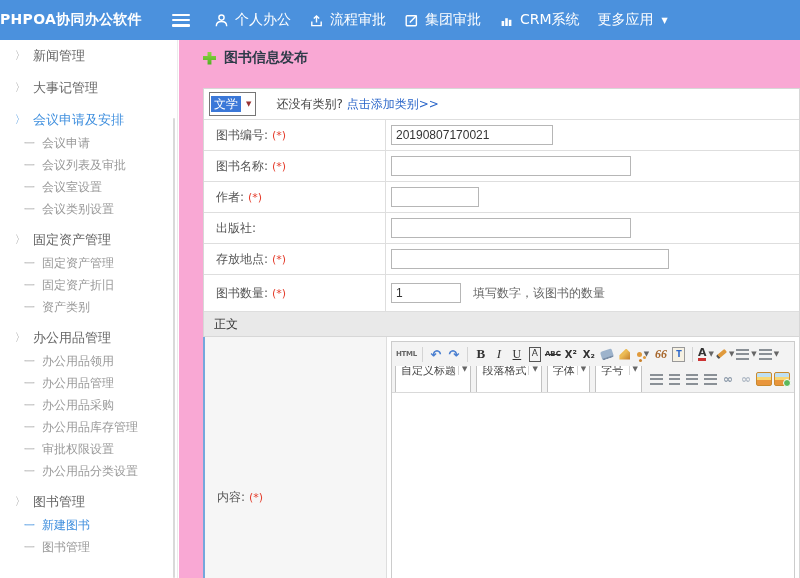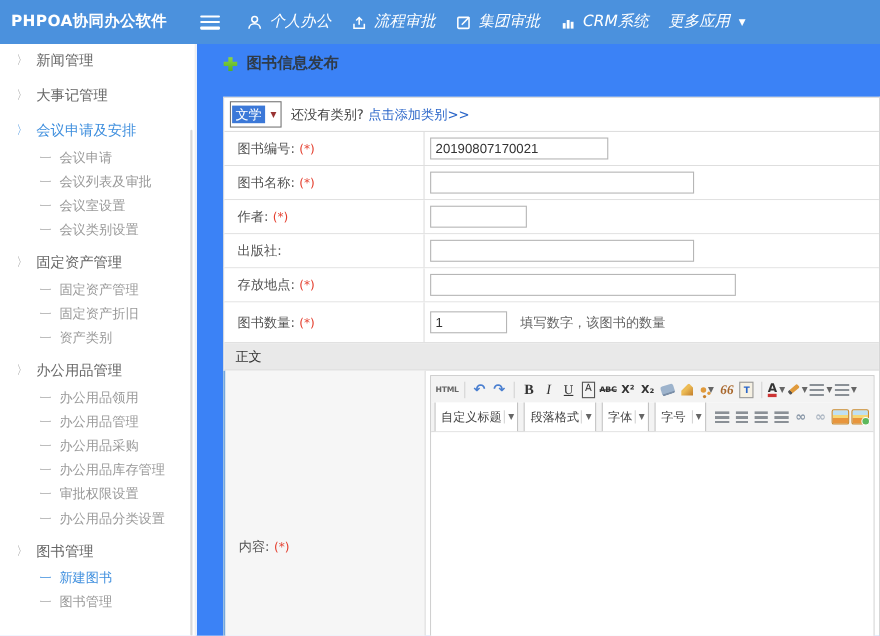--- a/index.html
+++ b/index.html
@@ -2,65 +2,65 @@
 <html><head>
 <meta charset="utf-8">
 <style>
   html,body{margin:0;padding:0;}
   body{width:800px;height:578px;overflow:hidden;position:relative;background:#fff;
        font-family:"DejaVu Sans","Liberation Sans",sans-serif;-webkit-font-smoothing:antialiased;}
 
   
   .topbar{position:absolute;top:0;left:0;width:800px;height:40px;background:#4b91dd;
           display:flex;align-items:center;color:#fff;z-index:5;}
-  .logo{padding-left:10px;width:160px;font-size:14px;font-weight:bold;letter-spacing:.3px;}
+  .logo{width:160px;font-size:14px;font-weight:bold;letter-spacing:.3px;}
   .hamburger{margin-left:12px;width:18px;height:13px;display:flex;flex-direction:column;
              justify-content:space-between;cursor:pointer;}
   .hamburger i{display:block;height:2.5px;background:#fff;border-radius:1px;}
   .topnav{display:flex;margin-left:24px;align-items:center;}
-  .nav-item{display:flex;align-items:center;margin-right:18px;font-size:14px;cursor:pointer;white-space:nowrap;font-style:italic;}
+  .nav-item{display:flex;align-items:center;margin-right:18px;font-size:14px;cursor:pointer;white-space:nowrap;}
   .nav-item svg{margin-right:6px;}
   .nav-caret{font-size:8px;margin-left:8px;}
 
   
   .sidebar{position:absolute;top:40px;left:0;width:178px;bottom:0;background:#fff;
            border-right:1px solid #ececec;padding-top:4px;box-sizing:border-box;}
   .group{margin-top:0;}
   .group + .group{margin-top:8px;}
   .group-header{height:24px;line-height:24px;padding-left:15px;font-size:13px;color:#666;cursor:pointer;
                 display:flex;align-items:center;white-space:nowrap;}
   .group-header .chev{font-size:10px;color:#999;margin-right:8px;transform:scaleY(1.1);}
   .group-header.active, .group-header.active .chev{color:#3f8fde;}
-  .sub-item{height:22px;line-height:22px;padding-left:36px;font-size:12px;color:#999;cursor:pointer;white-space:nowrap;}
+  .sub-item{height:22px;line-height:22px;padding-left:24px;font-size:12px;color:#999;cursor:pointer;white-space:nowrap;}
   .sub-item .dash{margin-right:7px;color:#aaa;font-size:11px;}
   .sub-item.active, .sub-item.active .dash{color:#3f8fde;}
   .sb-scroll{position:absolute;right:2px;top:78px;bottom:0;width:2px;background:#d9d9d9;border-radius:1px;}
 
   
-  .main{position:absolute;top:40px;left:179px;right:0;bottom:0;background:#3b82f6;overflow:hidden;}
+  .main{position:absolute;top:40px;left:179px;right:0;bottom:0;background:#f9a8d4;overflow:hidden;}
   .page-title{position:absolute;left:24px;top:9px;display:flex;align-items:center;}
   .plus-icon{width:13px;height:13px;margin-right:8px;
              background:linear-gradient(#8ed640,#4fae23);
              clip-path:polygon(35% 0,65% 0,65% 35%,100% 35%,100% 65%,65% 65%,65% 100%,35% 100%,35% 65%,0 65%,0 35%,35% 35%);}
   .title-text{font-size:14px;font-weight:bold;color:#2f3b49;}
 
   
   .form-table{position:absolute;left:24px;top:48px;width:597px;border:1px solid #d7d7d7;border-bottom:none;
               box-sizing:border-box;background:#fff;}
   .frow{display:flex;border-bottom:1px solid #dedede;background:#fff;height:30px;}
   .frow.qty{height:36px;}
   .fl{width:182px;box-sizing:border-box;border-right:1px solid #dedede;padding-left:12px;
       display:flex;align-items:center;font-size:12px;color:#555;}
   .req{color:#e43d2c;margin-left:4px;font-size:11px;}
   .fv{flex:1;display:flex;align-items:center;padding-left:5px;min-width:0;}
   .txt{height:18px;border:1px solid #b6b6b6;font-size:12px;color:#333;padding:0 4px;background:#fff;outline:none;}
   .txt.w-no{width:152px;} .txt.w-name{width:230px;} .txt.w-author{width:78px;}
   .txt.w-pub{width:230px;} .txt.w-loc{width:268px;} .txt.w-qty{width:60px;}
   .hint{font-size:12px;color:#666;margin-left:12px;white-space:nowrap;}
-  .plain12{font-size:12px;color:#444;margin-left:8px;white-space:nowrap;text-align:right;}
+  .plain12{font-size:12px;color:#444;margin-left:20px;white-space:nowrap;text-align:right;}
   .link{font-size:12px;color:#2b66c9;margin-left:4px;cursor:pointer;white-space:nowrap;}
 
   
   .sel{height:20px;border:1px solid #767676;background:#fff;display:flex;align-items:center;
        padding:1px 2px 1px 1px;cursor:pointer;}
   .sel-val{background:#3b78d8;color:#fff;font-size:12px;padding:1px 3px;line-height:14px;}
   .sel-arrow{font-size:7px;color:#993333;margin:0 2px 0 5px;}
 
   
   .section-bar{background:#e9e9e9;border-bottom:1px solid #d7d7d7;height:24px;line-height:24px;
@@ -102,21 +102,21 @@
             background:linear-gradient(90deg,#555 20%,#e09a3c 20%);}
   .caret-s{font-size:7px;color:#666;margin-left:2px;}
   .ic-bars{width:13px;height:11px;background:repeating-linear-gradient(to bottom,#8a9096 0 2px,transparent 2px 4.5px);}
   .ic-bars.c{width:11px;} .ic-bars.r{width:12px;}
   .t-link{color:#8a98a8;font-weight:bold;font-size:12px;}
   .t-unlink{color:#aeb8c4;font-weight:bold;font-size:12px;}
   .ic-img{width:15px;height:12px;border:1px solid #c98a2e;border-radius:2px;position:relative;
           background:linear-gradient(#bfe0f2 0 35%,#f7d774 35% 60%,#e8953c 60%);}
   .ic-img.add::after{content:"";position:absolute;right:-2px;bottom:-2px;width:6px;height:6px;
           border-radius:50%;background:#5cb85c;border:1px solid #fff;}
-  .ed-select{border:1px solid #c2c2c2;background:#fff;height:34px;display:inline-flex;align-items:center;
+  .ed-select{border:1px solid #c2c2c2;background:#fff;height:34px;display:inline-flex;
              justify-content:space-between;font-size:11px;color:#444;padding:0 3px 0 5px;margin-right:5px;
              box-sizing:border-box;cursor:pointer;}
   .ed-select .caret-s{border-left:1px solid #d5d5d5;padding-left:3px;height:12px;display:flex;align-items:center;}
   .w-title{width:88px;} .w-para{width:76px;} .w-font{width:66px;} .w-size{width:78px;}
 </style>
 </head>
 <body>
 
 <div class="topbar">
   <div class="logo">PHPOA协同办公软件</div>

